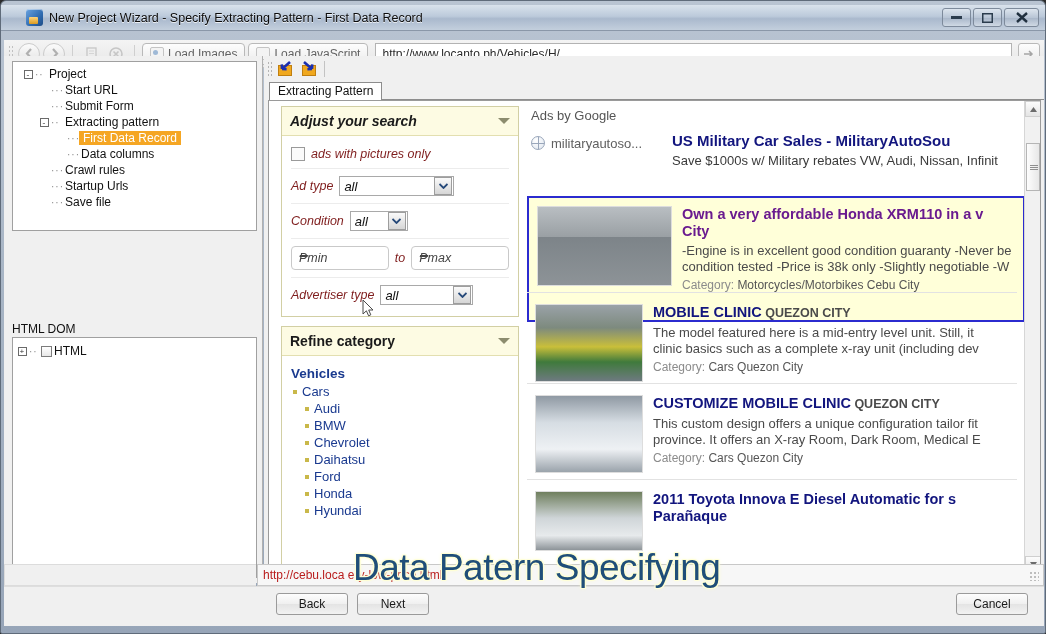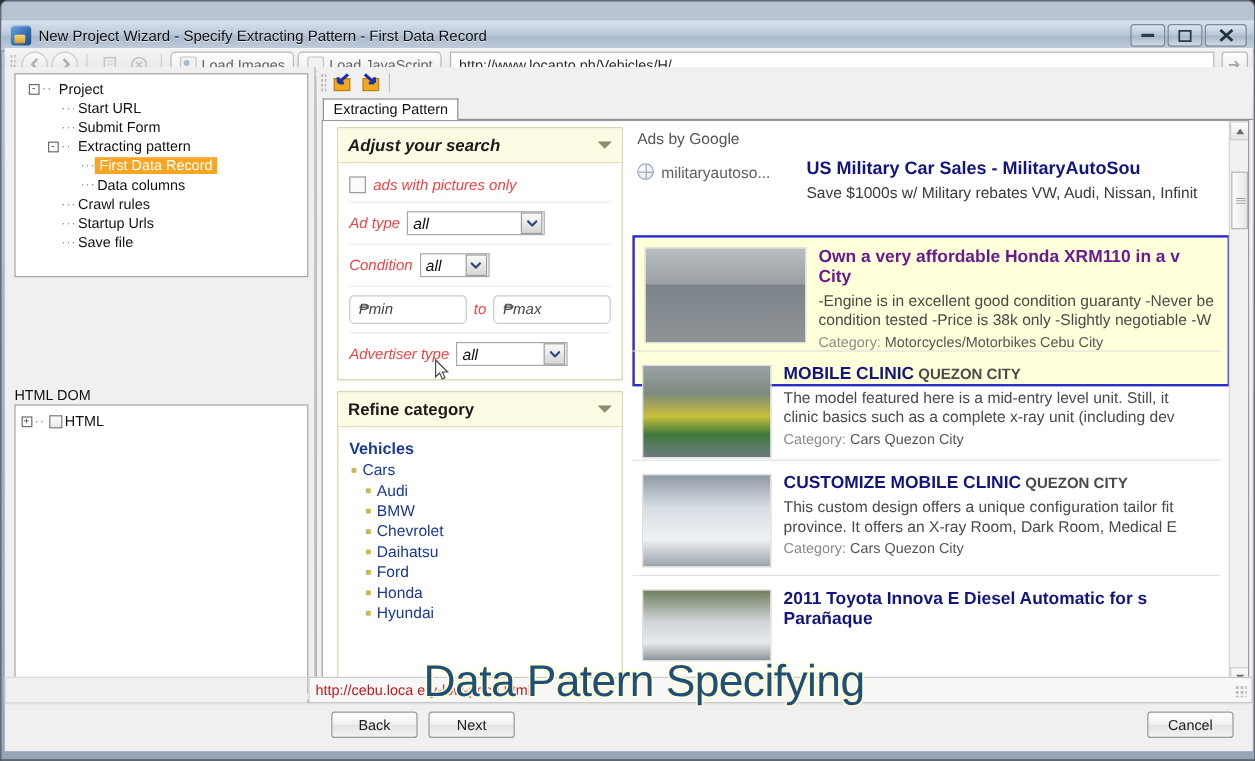--- a/index.html
+++ b/index.html
@@ -13,23 +13,23 @@
 
   
   .window {
     position:absolute; left:0; top:0; width:1046px; height:634px;
     background:linear-gradient(180deg,#b9c4d2 0%, #a9b6c6 40%, #97a5b8 100%);
     border:1px solid #5f6b7a;
     border-radius:6px 6px 2px 2px;
     overflow:hidden;
   }
   .titlebar {
-    position:absolute; left:0; top:16px; width:100%; height:26px;
+    position:absolute; left:0; top:4px; width:100%; height:26px;
     background:linear-gradient(180deg,#d9e2ec 0%, #bccadb 45%, #aab9cd 55%, #c3cfdd 100%);
-    display:flex; align-items:center; padding-left:8px;
+    display:flex; align-items:center; padding-left:25px;
     border-bottom:1px solid #8a97a8;
   }
   .title-icon {
     width:17px; height:17px; margin-right:6px;
     background:linear-gradient(135deg,#6aa3e0 0%, #2f6bb0 60%, #1d4c86 100%);
     border-radius:3px; position:relative; flex:none;
     box-shadow:inset 0 1px 0 rgba(255,255,255,.5);
   }
   .title-icon:after{
     content:""; position:absolute; left:3px; bottom:2px; width:9px;height:7px;
@@ -165,21 +165,21 @@
   .fbox-head{
     background:#fdfbe3; border-bottom:1px solid #e3dfb0;
     font-weight:bold; font-size:14px; color:#1a1a1a;
     padding:6px 8px; display:flex; align-items:center; justify-content:space-between;
   }
   .caret{ width:0;height:0;border-left:6px solid transparent;border-right:6px solid transparent;border-top:6px solid #8c8c6e;}
   .fbox-body{padding:6px 9px;}
   .frow{display:flex;align-items:center;gap:6px;padding:5px 0;}
   .fsep{height:1px;background:#ececec;margin:2px 0;}
   .cbx{width:14px;height:14px;border:1px solid #9a9a9a;background:#fbfbfb;flex:none;}
-  .flab{font-size:12.5px;color:#ef4444;}
+  .flab{font-size:12.5px;color:#7f1d1d;}
   .fsel{
     height:20px;border:1px solid #a9a9a9;background:#fff;
     display:flex;align-items:center;justify-content:space-between;
     font-size:13px;color:#111;padding-left:4px;
   }
   .fsel-arrow{
     width:18px;height:18px;margin:0 1px;
     background:linear-gradient(180deg,#fafafa,#d6d6d6);
     border:1px solid #9d9d9d;
     display:flex;align-items:center;justify-content:center;

